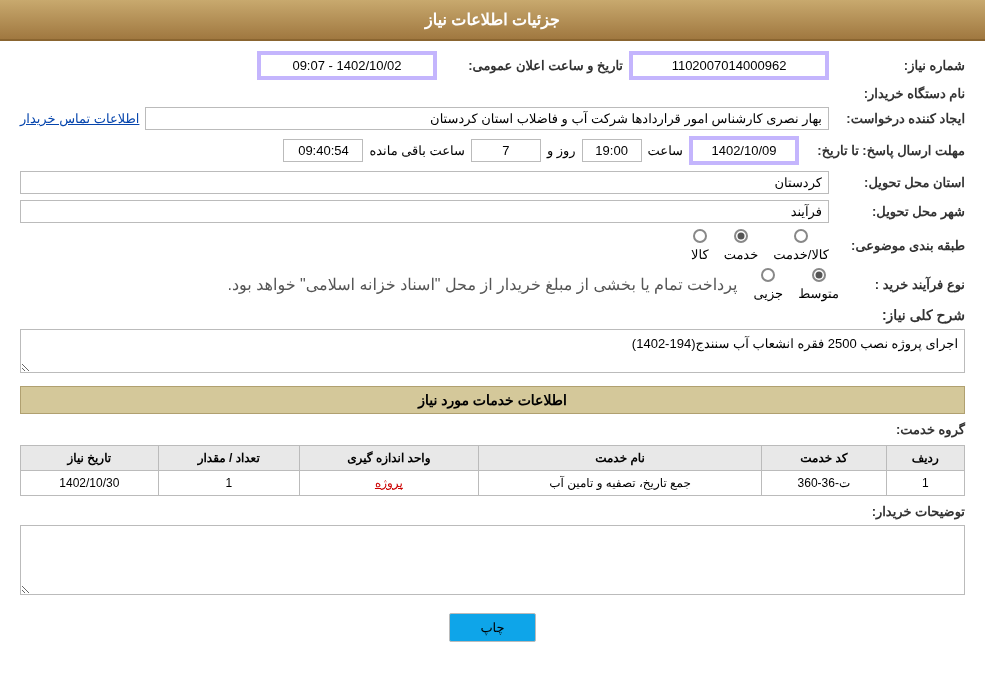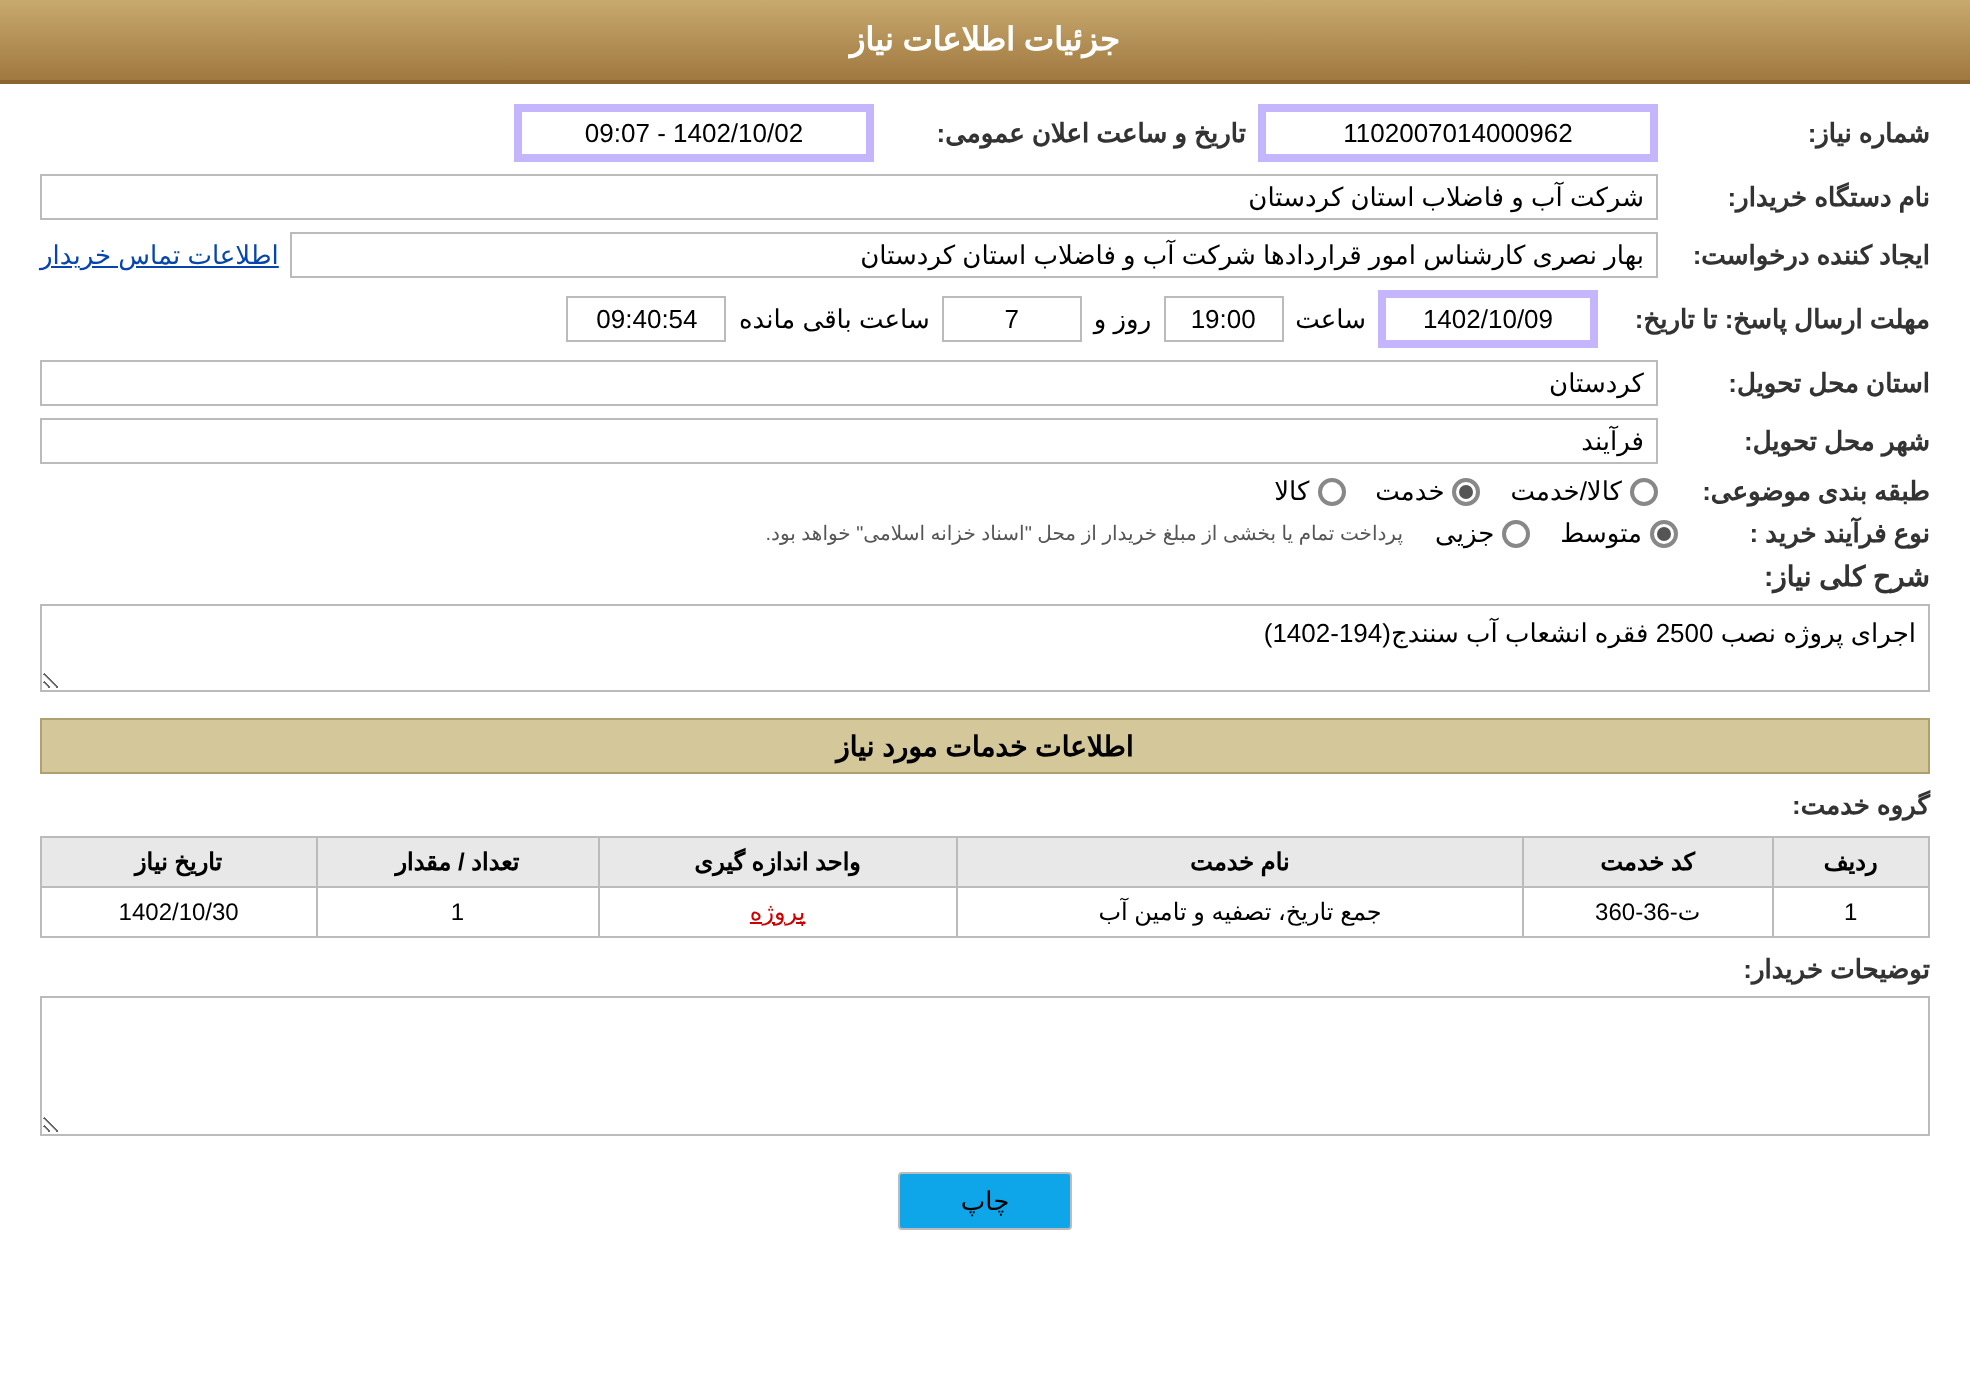--- a/index.html
+++ b/index.html
@@ -108,20 +108,21 @@
     .radio-group {
       display: flex;
       gap: 15px;
       align-items: center;
       direction: rtl;
     }
     .radio-item {
       display: flex;
       align-items: center;
       gap: 4px;
+      flex-direction: column;
     }
     .radio-circle {
       width: 14px;
       height: 14px;
       border-radius: 50%;
       border: 2px solid #888;
       background: #fff;
       display: inline-block;
       position: relative;
     }
@@ -222,21 +223,20 @@
 
     <div class="info-row">
       <span class="label-cell">شماره نیاز:</span>
       <div class="value-box-fixed" style="width:200px;">1102007014000962</div>
       <span class="label-cell" style="min-width:180px; text-align:right;">تاریخ و ساعت اعلان عمومی:</span>
       <div class="value-box-fixed" style="width:180px;">1402/10/02 - 09:07</div>
     </div>
 
     <div class="info-row">
       <span class="label-cell">نام دستگاه خریدار:</span>
-      <div class="value-box">شرکت آب و فاضلاب استان کردستان</div>
     </div>
 
     <div class="info-row">
       <span class="label-cell">ایجاد کننده درخواست:</span>
       <div class="value-box" style="flex:2;">بهار نصری کارشناس امور قراردادها شرکت آب و فاضلاب استان کردستان</div>
       <span class="link-text">اطلاعات تماس خریدار</span>
     </div>
 
     <div class="date-row">
       <span class="label-cell" style="min-width:160px;">مهلت ارسال پاسخ: تا تاریخ:</span>
@@ -282,21 +282,21 @@
       <div class="radio-group">
         <div class="radio-item">
           <span class="radio-circle selected"></span>
           <span>متوسط</span>
         </div>
         <div class="radio-item">
           <span class="radio-circle"></span>
           <span>جزیی</span>
         </div>
       </div>
-      <span style="color:#555; font-size:10px; margin-right:10px;">پرداخت تمام یا بخشی از مبلغ خریدار از محل "اسناد خزانه اسلامی" خواهد بود.</span>
+      <span style="color:#555; font-size:16px; margin-right:10px;">پرداخت تمام یا بخشی از مبلغ خریدار از محل "اسناد خزانه اسلامی" خواهد بود.</span>
     </div>
 
     <div class="info-row" style="align-items:flex-start; margin-top:4px;">
       <span class="label-cell" style="min-width:120px; font-weight:bold; font-size:14px;">شرح کلی نیاز:</span>
     </div>
     <div style="position:relative; margin-bottom:8px;">
       <textarea class="description-box" style="width: 100%; border: 1px solid rgb(187, 187, 187); padding: 6px; min-height: 38px; resize: vertical; font-family: Tahoma, Arial, sans-serif; font-size: 13px; text-align: right; direction: rtl;">اجرای پروژه نصب 2500 فقره انشعاب آب سنندج(194-1402)</textarea>
     </div>
 
     <div class="section-title">اطلاعات خدمات مورد نیاز</div>

